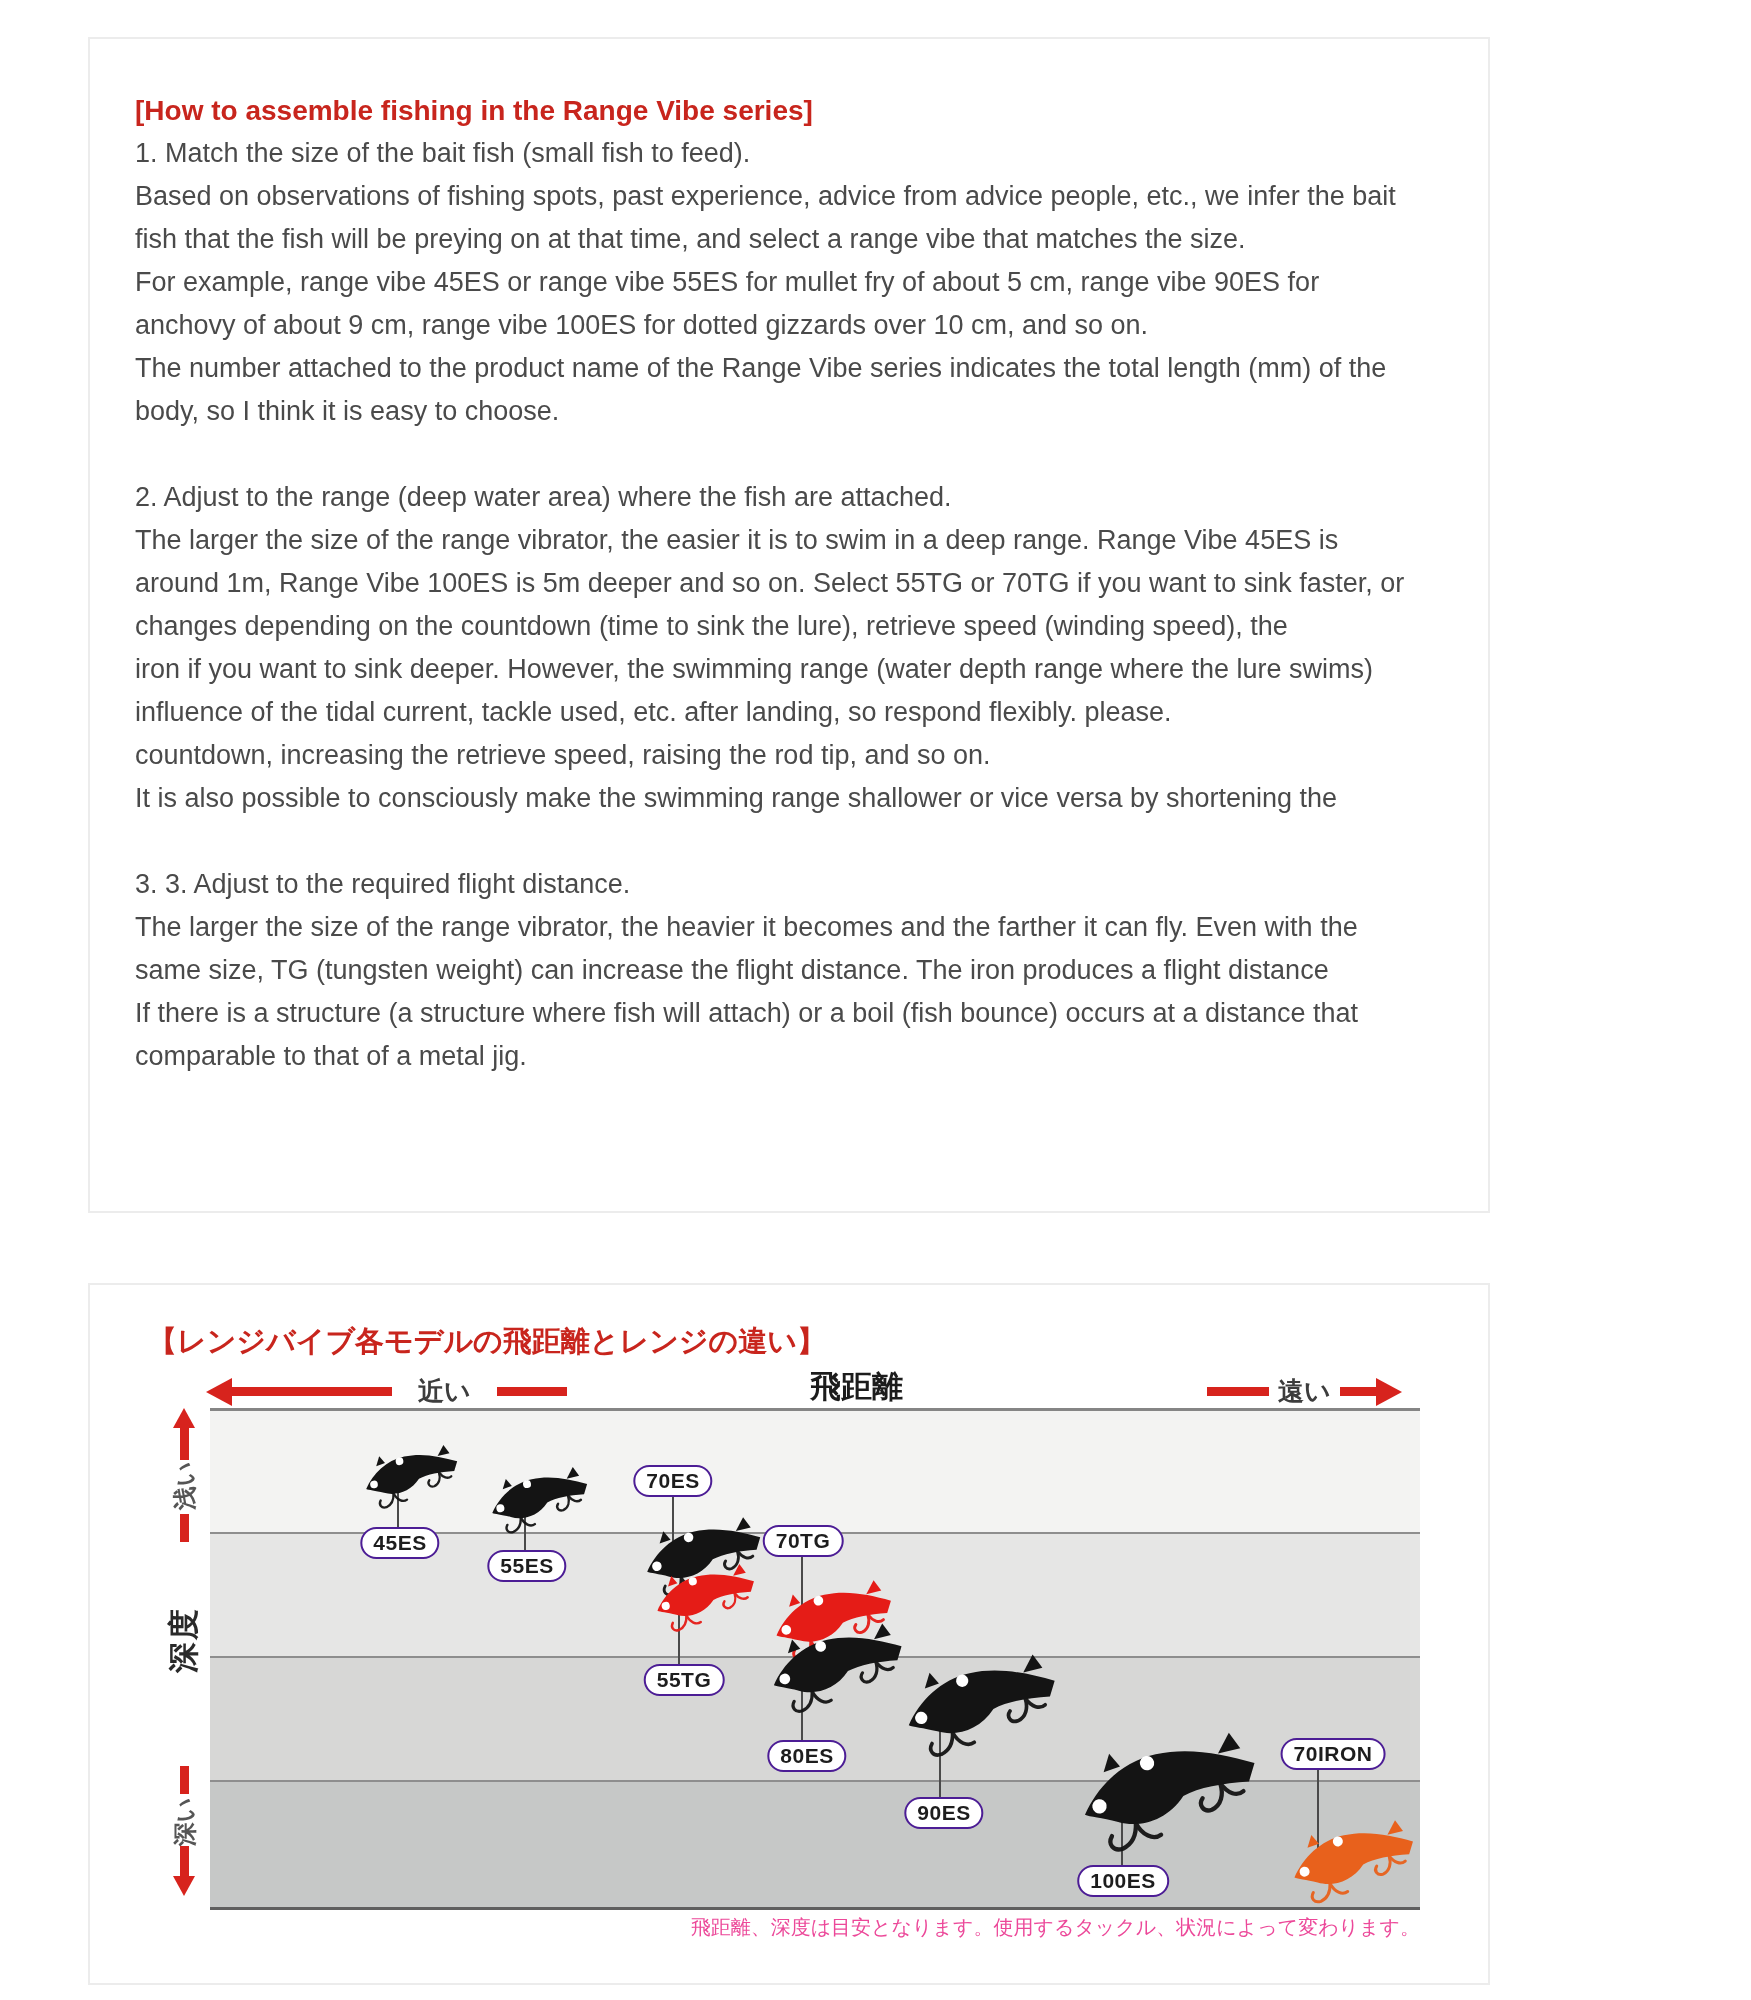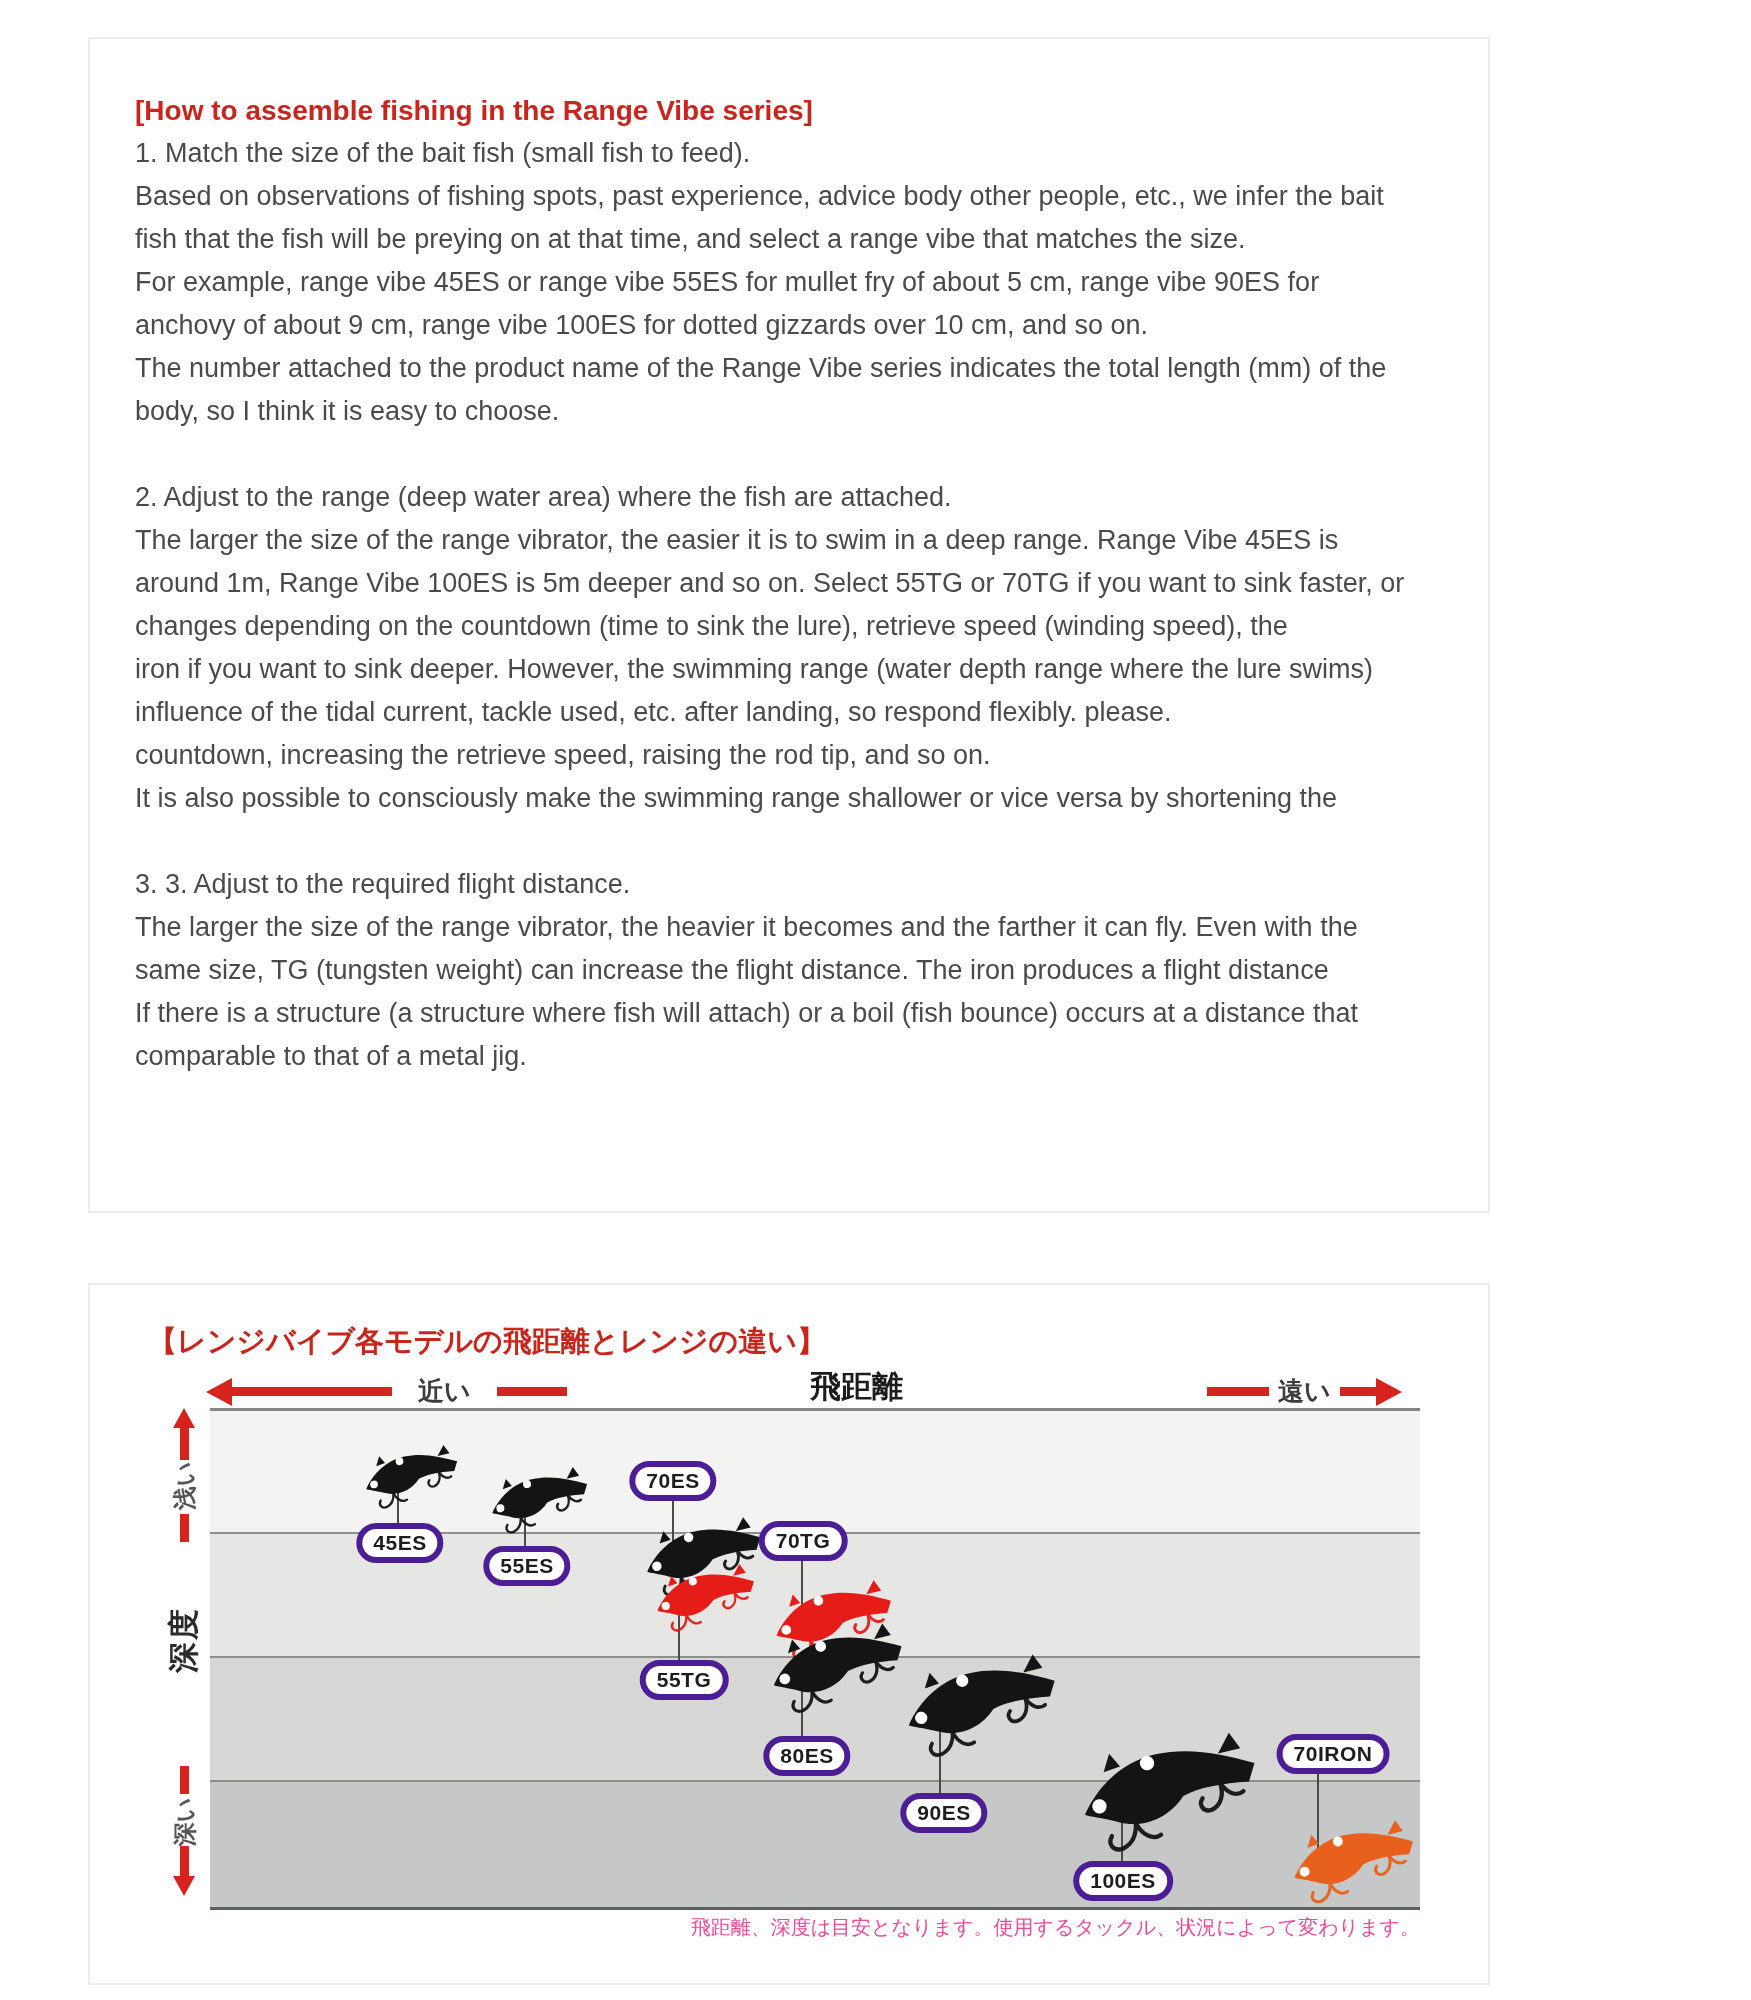--- a/index.html
+++ b/index.html
@@ -30,35 +30,35 @@
   
   .v-up-head{width:0;height:0;border-left:11px solid transparent;border-right:11px solid transparent;border-bottom:20px solid #d7231d;}
   .v-down-head{width:0;height:0;border-left:11px solid transparent;border-right:11px solid transparent;border-top:20px solid #d7231d;}
   .v-bar{width:9px;background:#d7231d;}
   .rot{transform:rotate(-90deg);text-align:center;}
   .axis-side-label{font-size:24px;color:#555;font-weight:600;}
   .depth-label{font-size:31px;color:#2a2a2a;font-weight:600;letter-spacing:2px;}
   
   .connector{width:2px;background:#4a4a4a;z-index:1;}
   .lure-svg{z-index:2;}
-  .pill{z-index:3;background:#fff;border:6px solid #4c1d95;border-radius:20px;
+  .pill{z-index:3;background:#fff;border:2px solid #4c1d95;border-radius:20px;
         font-size:21px;font-weight:bold;color:#1d1d1d;padding:2px 11px;white-space:nowrap;
         transform:translate(-50%,-50%);letter-spacing:0.5px;}
   .footnote{left:210px;top:1914px;width:1210px;text-align:right;font-size:20px;color:#ec4899;}
 </style>
 </head>
 <body>
 
 <div class="page">
 
   <div class="card card-article">
     <div class="article-title">[How to assemble fishing in the Range Vibe series]</div>
     <div id="article-body">
         <div class="article-line">1. Match the size of the bait fish (small fish to feed).</div>
-        <div class="article-line">Based on observations of fishing spots, past experience, advice body other people, etc., we infer the bait</div>
+        <div class="article-line">Based on observations of fishing spots, past experience, advice from advice people, etc., we infer the bait</div>
         <div class="article-line">fish that the fish will be preying on at that time, and select a range vibe that matches the size.</div>
         <div class="article-line">For example, range vibe 45ES or range vibe 55ES for mullet fry of about 5 cm, range vibe 90ES for</div>
         <div class="article-line">anchovy of about 9 cm, range vibe 100ES for dotted gizzards over 10 cm, and so on.</div>
         <div class="article-line">The number attached to the product name of the Range Vibe series indicates the total length (mm) of the</div>
         <div class="article-line">body, so I think it is easy to choose.</div>
         <div class="article-line">&nbsp;</div>
         <div class="article-line">2. Adjust to the range (deep water area) where the fish are attached.</div>
         <div class="article-line">The larger the size of the range vibrator, the easier it is to swim in a deep range. Range Vibe 45ES is</div>
         <div class="article-line">around 1m, Range Vibe 100ES is 5m deeper and so on. Select 55TG or 70TG if you want to sink faster, or</div>
         <div class="article-line">changes depending on the countdown (time to sink the lure), retrieve speed (winding speed), the</div>

